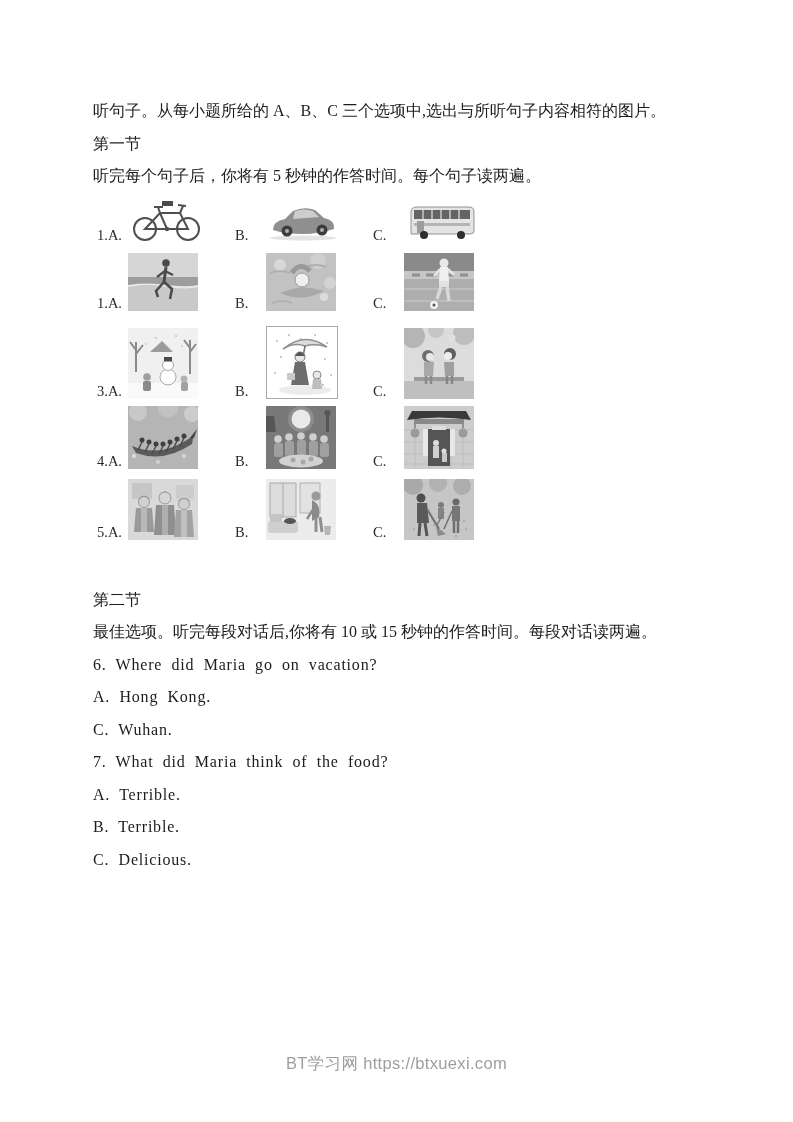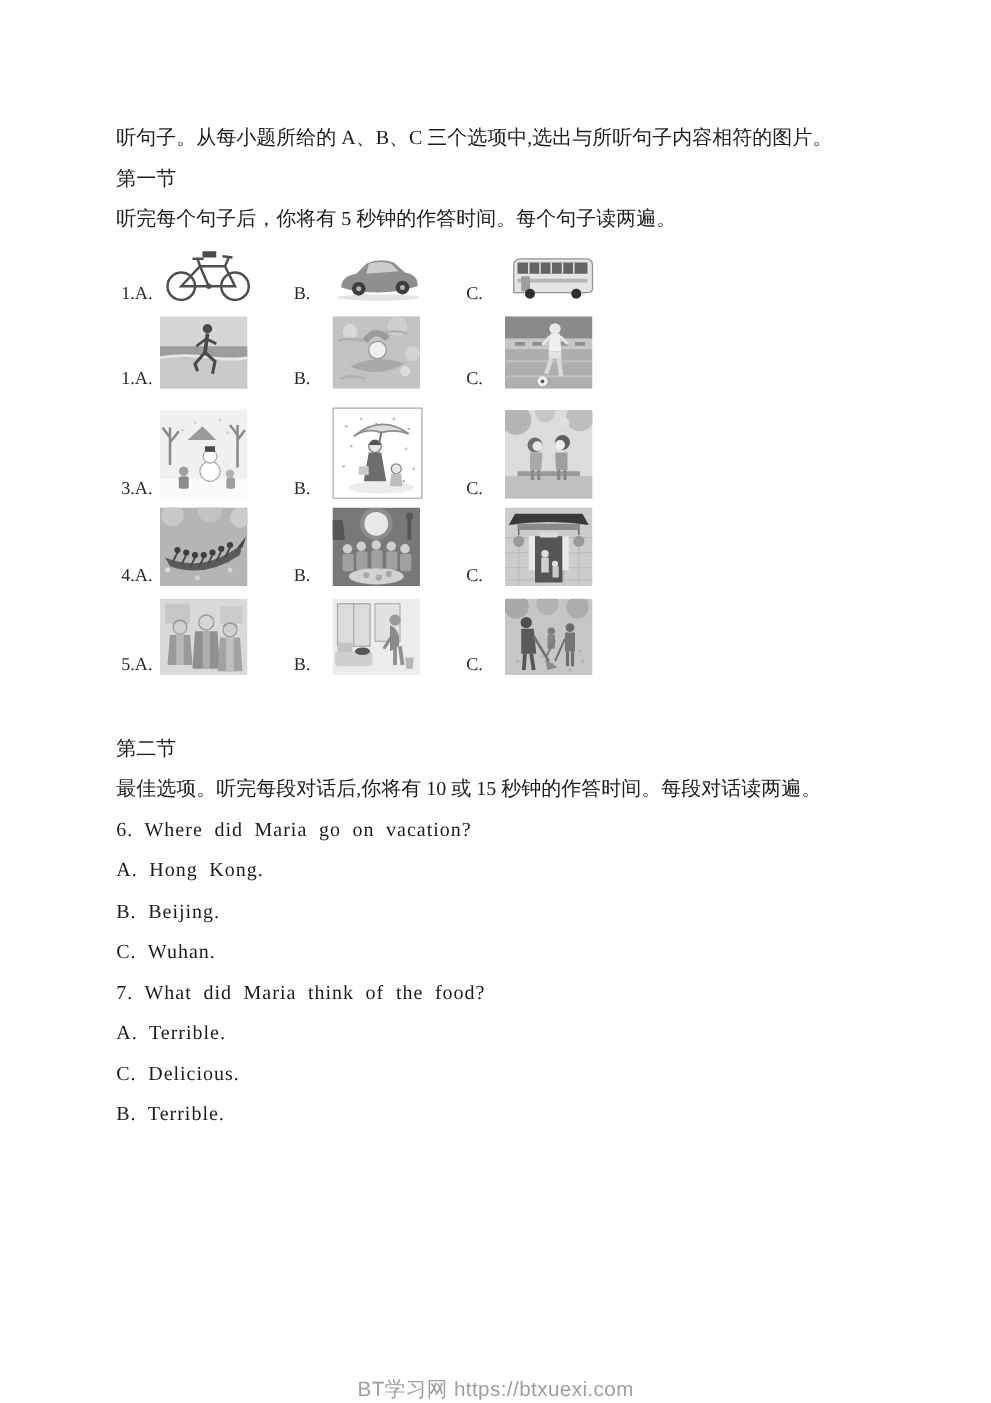--- a/index.html
+++ b/index.html
@@ -35,21 +35,21 @@
   .prow .photo{width:70px;}
   .pimg svg{display:block;width:100%;height:100%;}
   .r1 .pimg{height:44px;}
   .r2 .pimg{height:58px;}
   .r3 .pimg{height:71px;}
   .r4 .pimg{height:63px;}
   .r5 .pimg{height:61px;}
   .framed{border:1px solid #a9a9a9;background:#fff;}
   .sec2{margin-top:44px;}
   .footer{
-    position:absolute;left:0;right:0;top:1101px;
+    position:absolute;left:0;right:0;top:1053px;
     text-align:center;
     font-family:"Liberation Sans","DejaVu Sans",sans-serif;
     font-size:16.5px;color:#9e9e9e;letter-spacing:0.02em;
   }
 </style>
 </head>
 <body>
 
 <div class="page">
 
@@ -396,24 +396,23 @@
     </div>
 
   </div>
 
   <div class="sec2">
     <p class="tline">第二节</p>
     <p class="tline">最佳选项。听完每段对话后,你将有 10 或 15 秒钟的作答时间。每段对话读两遍。</p>
 
     <p class="tline en">6. Where did Maria go on vacation?</p>
     <p class="tline en">A. Hong Kong.</p>
-    <p class="tline en">B. Beijing.</p>
     <p class="tline en">C. Wuhan.</p>
 
     <p class="tline en">7. What did Maria think of the food?</p>
     <p class="tline en">A. Terrible.</p>
+    <p class="tline en">B. Terrible.</p>
     <p class="tline en">C. Delicious.</p>
-    <p class="tline en">B. Terrible.</p>
   </div>
 
   <div class="footer">BT学习网 https://btxuexi.com</div>
 
 </div>
 
 </body></html>

